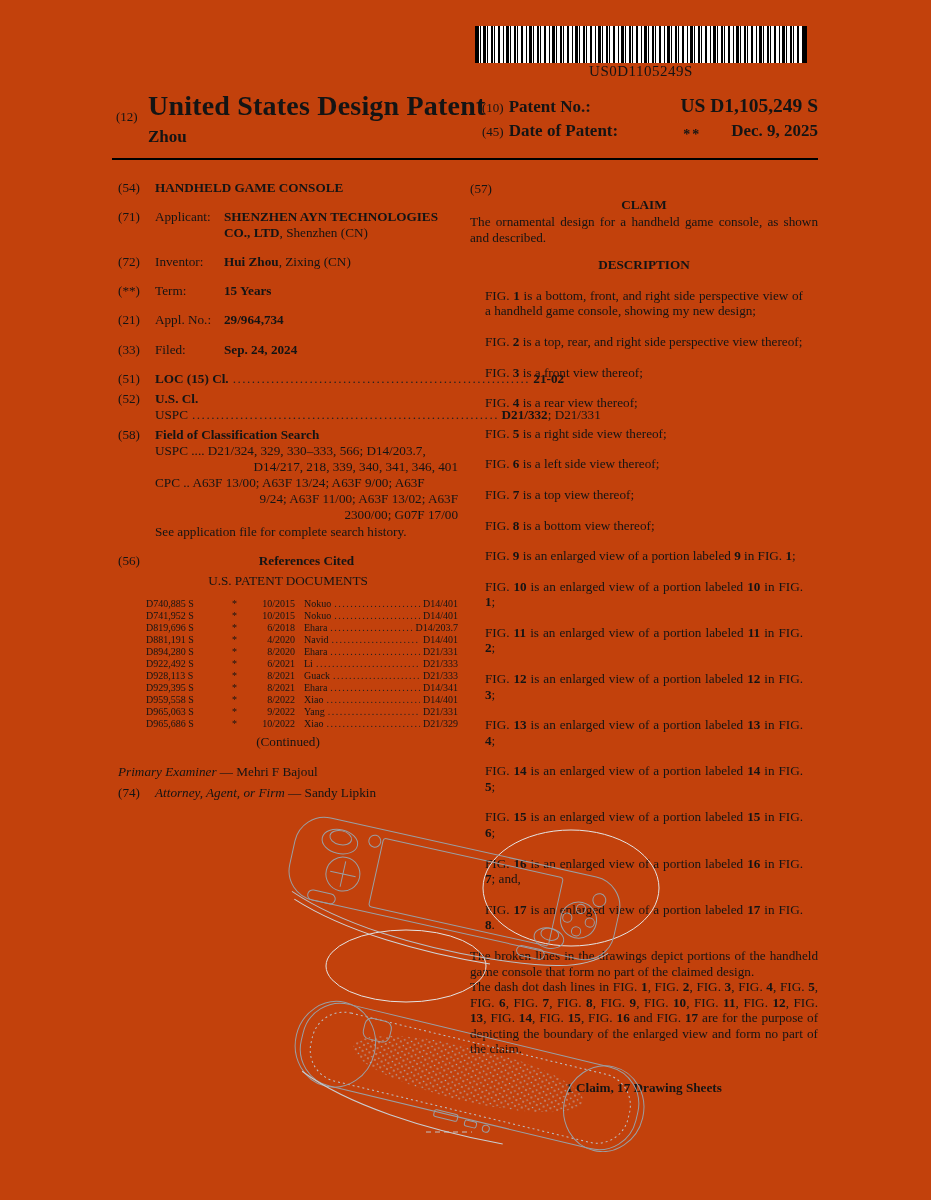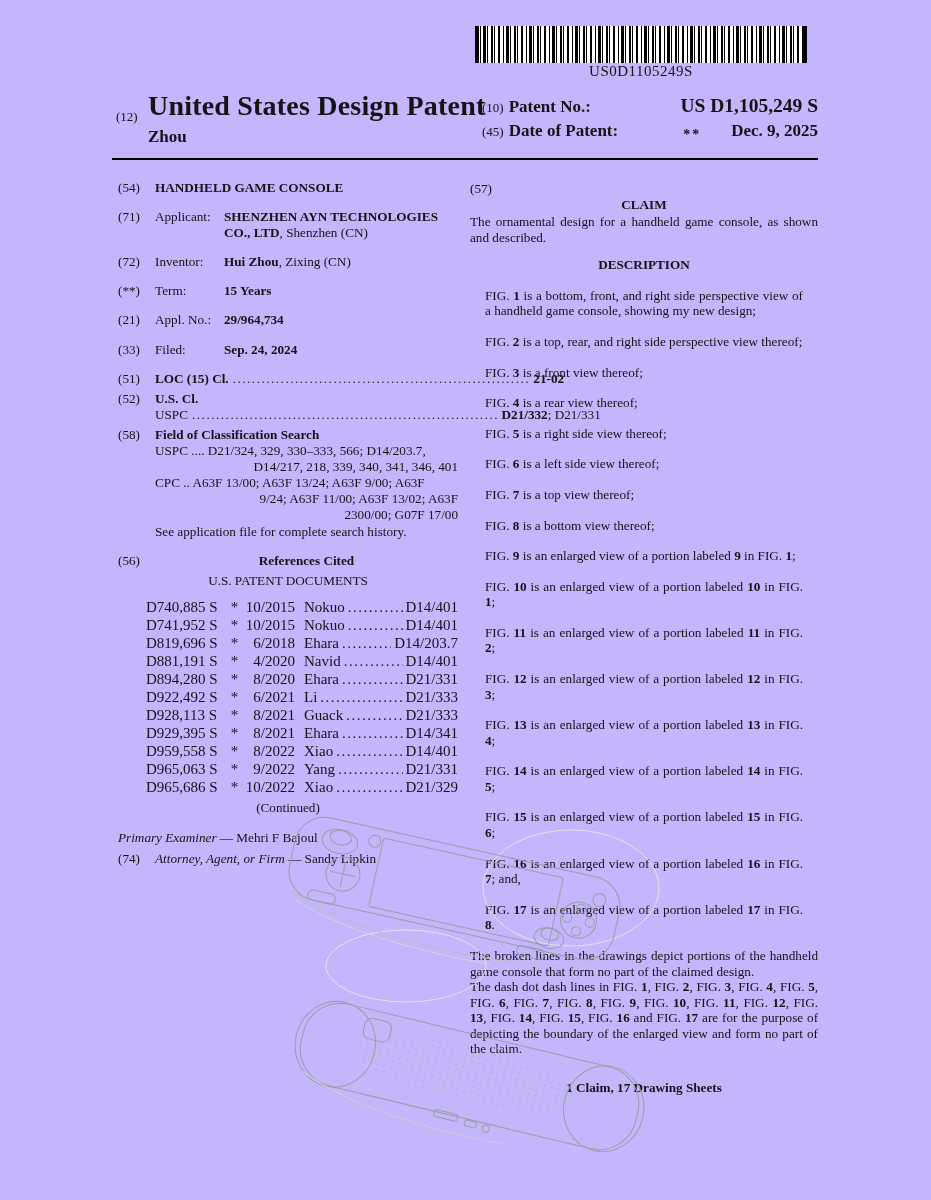--- a/index.html
+++ b/index.html
@@ -1,16 +1,16 @@
 <!DOCTYPE html>
 <html><head>
 <meta charset="utf-8">
 <style>
   html,body{margin:0;padding:0;background:#e8e8e8;}
-  .page{position:relative;width:931px;height:1200px;background:#c4b5fd;margin:0 auto;
+  .page{position:relative;width:931px;height:1200px;background:#c2410c;margin:0 auto;
         font-family:"Liberation Serif","DejaVu Serif",serif;color:#141414;overflow:hidden;}
 
   
   .barcode-wrap{position:absolute;left:475px;top:26px;width:332px;text-align:center;}
   .barcode{position:relative;height:37px;background:
      repeating-linear-gradient(90deg,#000 0 2px,#fff 2px 5px,#000 5px 6px,#fff 6px 8px,
        #000 8px 11px,#fff 11px 12px,#000 12px 13px,#fff 13px 16px,#000 16px 18px,#fff 18px 19px,
        #000 19px 20px,#fff 20px 23px);}
   .barcode::before,.barcode::after{content:"";position:absolute;top:0;bottom:0;width:4px;background:#000;}
   .barcode::before{left:0;} .barcode::after{right:0;}
@@ -46,21 +46,21 @@
   .leader::after{content:"..........................................................................";letter-spacing:1.5px;color:#222;}
   .flexline{display:flex;align-items:baseline;}
 
   .cls-line{padding-left:37px;}
   .cls-line.r{text-align:right;}
 
   
   .ref-head{display:flex;margin:13px 0 2px 0;}
   .ref-title{flex:1;text-align:center;font-weight:bold;}
   .ref-sub{text-align:center;margin:4px 0 9px 0;}
-  .ref-row{display:flex;align-items:baseline;padding-left:28px;font-size:15px;line-height:1.2;justify-content:flex-end;}
+  .ref-row{display:flex;align-items:baseline;padding-left:28px;font-size:10px;line-height:1.2;justify-content:flex-end;}
   .ref-pn{flex:none;width:80px;white-space:nowrap;}
   .ref-star{flex:none;width:17px;text-align:center;}
   .ref-date{flex:none;width:52px;text-align:right;margin-right:9px;}
   .ref-name{flex:none;}
   .ref-leader{flex:1;overflow:hidden;white-space:nowrap;margin:0 3px;}
   .ref-leader::after{content:"........................................................";letter-spacing:1.5px;color:#222;}
   .ref-cls{flex:none;white-space:nowrap;}
   .ref-cont{text-align:center;margin:4px 0 14px 0;}
 
   .exam-line{margin-bottom:5px;}

